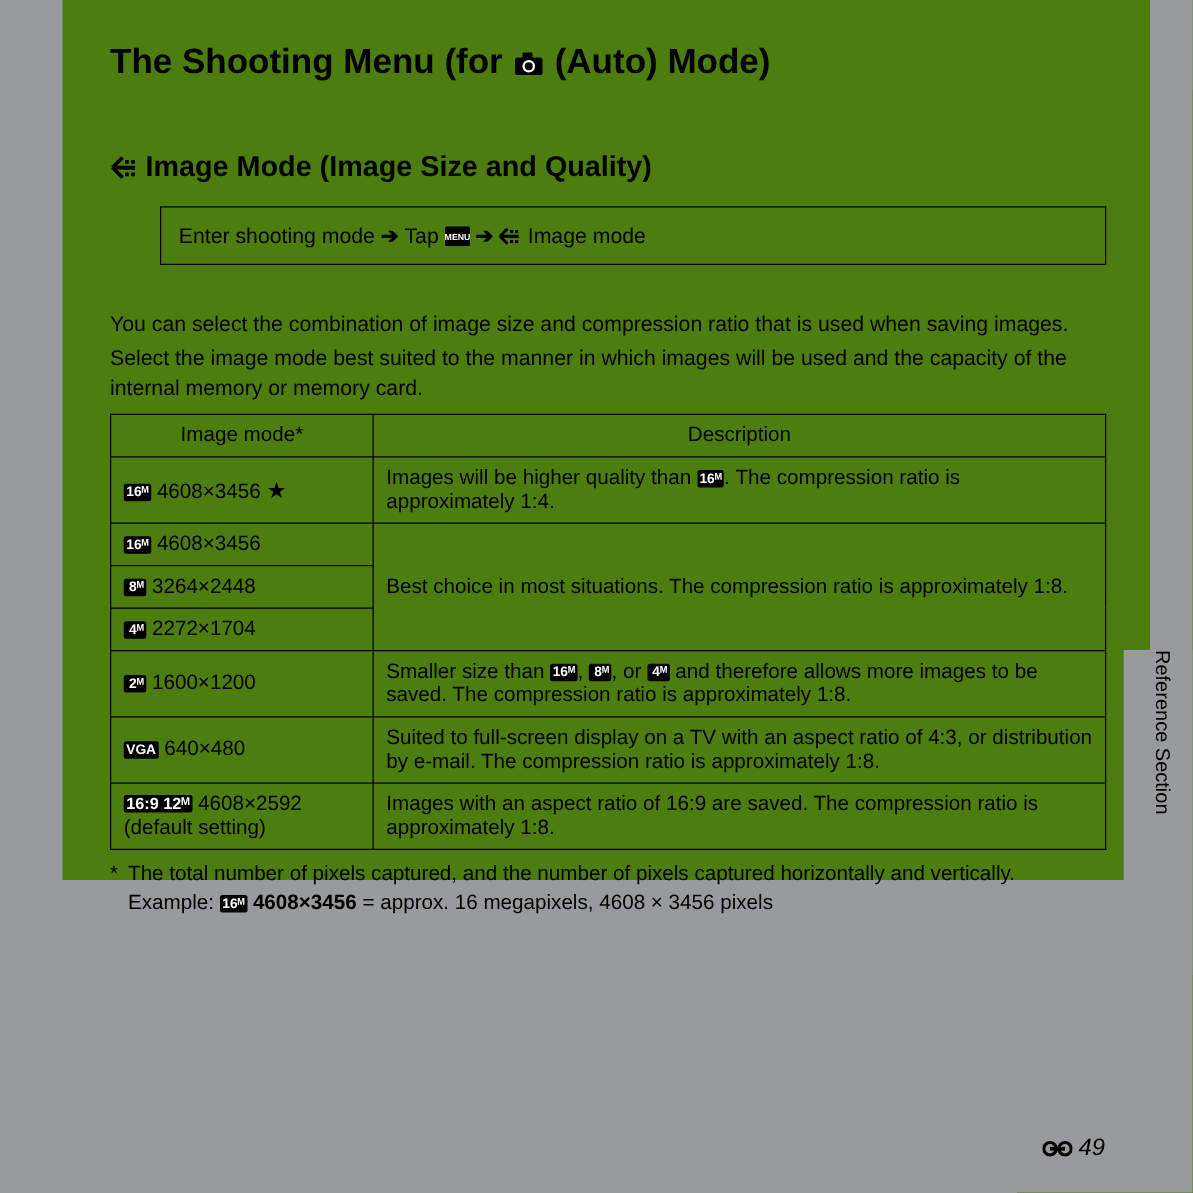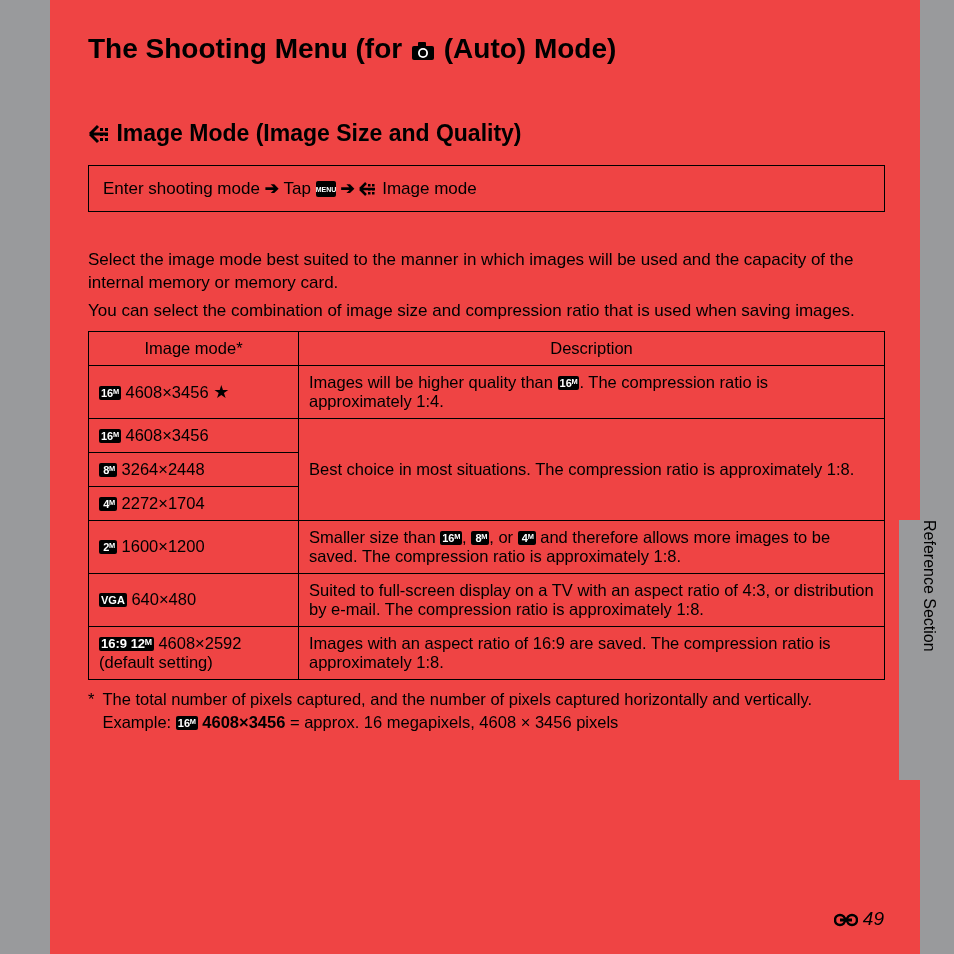--- a/index.html
+++ b/index.html
@@ -9,22 +9,22 @@
     width: 954px;
     height: 954px;
     position: relative;
     overflow: hidden;
   }
   .page {
     position: absolute;
     left: 50px;
     top: 0;
     width: 870px;
-    height: 954px;
-    background: #ef4444;
+    height: 704px;
+    background: #4d7c0f;
     padding: 28px 35px 20px 38px;
   }
   .banner {
     position: absolute;
     left: 0;
     top: 0;
     width: 100%;
     height: 72px;
     background: #999a9c;
   }
@@ -43,20 +43,21 @@
   .sub-title {
     font-size: 23px;
     font-weight: bold;
     margin-top: 42px;
   }
   .breadcrumb-box {
     border: 1px solid #000;
     padding: 12px 14px;
     margin-top: 18px;
     font-size: 17px;
+    margin-left: 40px;
   }
   .body-text {
     font-size: 17px;
     margin-top: 36px;
     line-height: 1.4;
   }
   .body-text p + p { margin-top: 4px; }
   table.modes {
     border-collapse: collapse;
     width: 100%;
@@ -184,22 +185,22 @@
           <rect x="9" y="7" width="2.5" height="2.5" fill="#000"></rect>
           <rect x="13" y="7" width="2.5" height="2.5" fill="#000"></rect>
           <rect x="9" y="11" width="2.5" height="2.5" fill="#000"></rect>
           <rect x="13" y="11" width="2.5" height="2.5" fill="#000"></rect>
         </svg>
     </span>
     <span>Image mode</span>
   </div>
 
   <div class="body-text">
+    <p>You can select the combination of image size and compression ratio that is used when saving images.</p>
     <p>Select the image mode best suited to the manner in which images will be used and the capacity of the internal memory or memory card.</p>
-    <p>You can select the combination of image size and compression ratio that is used when saving images.</p>
   </div>
 
   <table class="modes">
     <tbody>
         <tr>
       <th class="mode-col">Image mode*</th>
       <th>Description</th>
     </tr>
 
     <tr>

